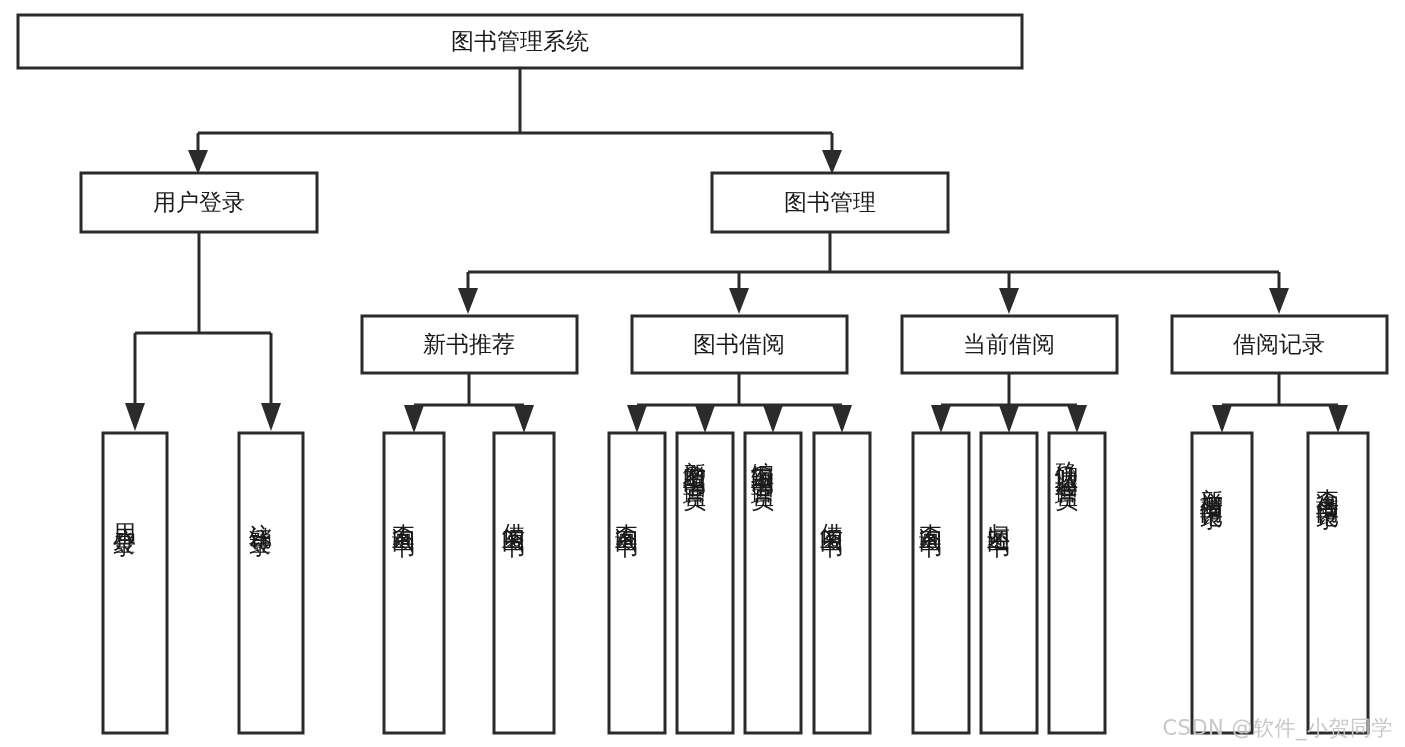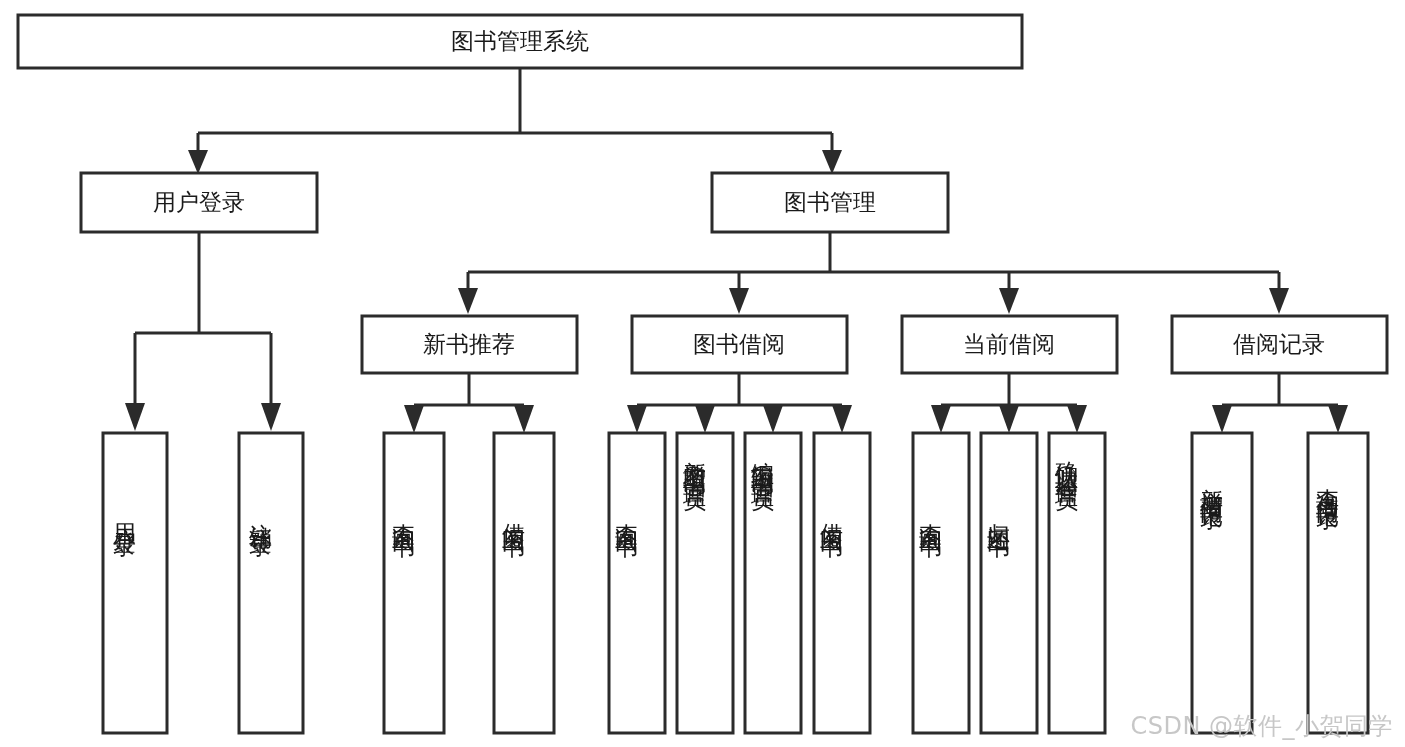--- a/index.html
+++ b/index.html
@@ -53,21 +53,21 @@
     font-family: "DejaVu Sans", "Liberation Sans", sans-serif;
     font-size: 23px;
     text-anchor: middle;
     dominant-baseline: middle;
   }
   .watermark-text {
     position: absolute;
     right: 12px;
     bottom: 5px;
     color: #c7c7c7;
-    font-size: 24px;
+    font-size: 21px;
     font-family: "DejaVu Sans", "Liberation Sans", sans-serif;
     white-space: nowrap;
     letter-spacing: 0.5px;
     pointer-events: none;
   }
   
   .vlabel {
     position: absolute;
     writing-mode: vertical-rl;
     text-orientation: upright;

